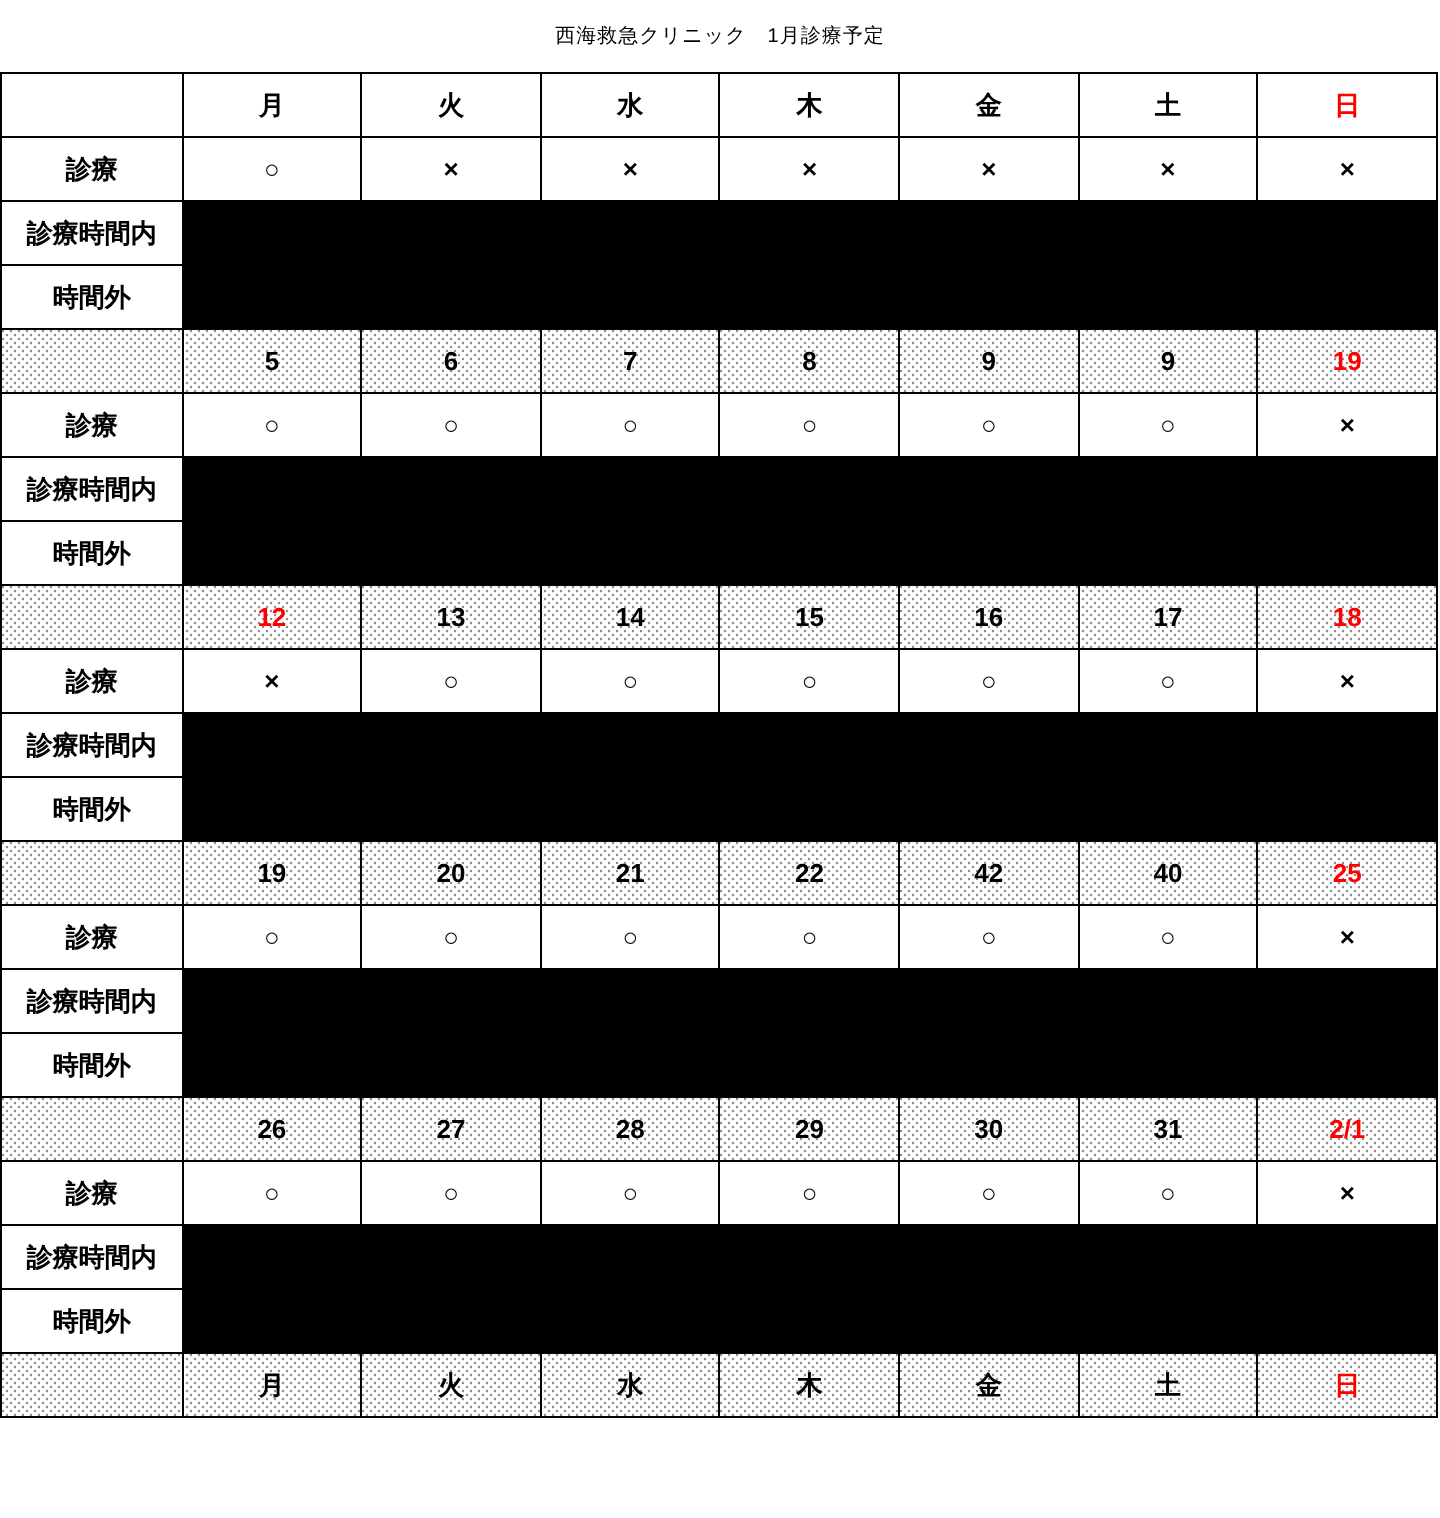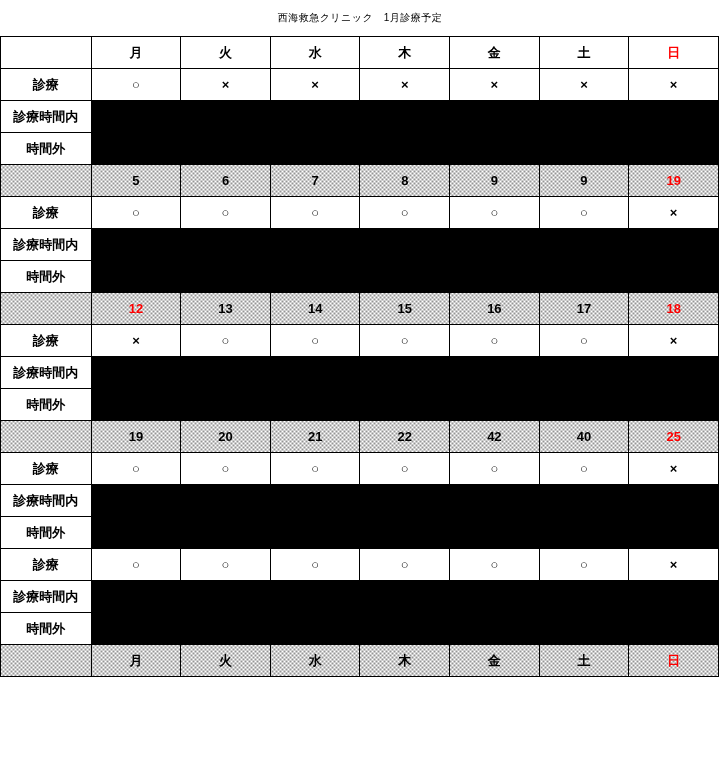--- a/index.html
+++ b/index.html
@@ -205,20 +205,30 @@
       </tr>
       <tr class="hours-row">
         <td class="plain label-cell">診療時間内</td>
         <td class="black" colspan="7"></td>
       </tr>
       <tr class="hours-row">
         <td class="plain label-cell">時間外</td>
         <td class="black" colspan="7"></td>
       </tr>
 
+      <tr class="date-row">
+        <td class="dotted"></td>
+        <td class="dotted blk">26</td>
+        <td class="dotted blk">27</td>
+        <td class="dotted blk">28</td>
+        <td class="dotted blk">29</td>
+        <td class="dotted blk">30</td>
+        <td class="dotted blk">31</td>
+        <td class="dotted red">2/1</td>
+      </tr>
       <tr class="mark-row">
         <td class="plain label-cell">診療</td>
         <td class="plain mark">○</td>
         <td class="plain mark">○</td>
         <td class="plain mark">○</td>
         <td class="plain mark">○</td>
         <td class="plain mark">○</td>
         <td class="plain mark">○</td>
         <td class="plain mark">×</td>
       </tr>

